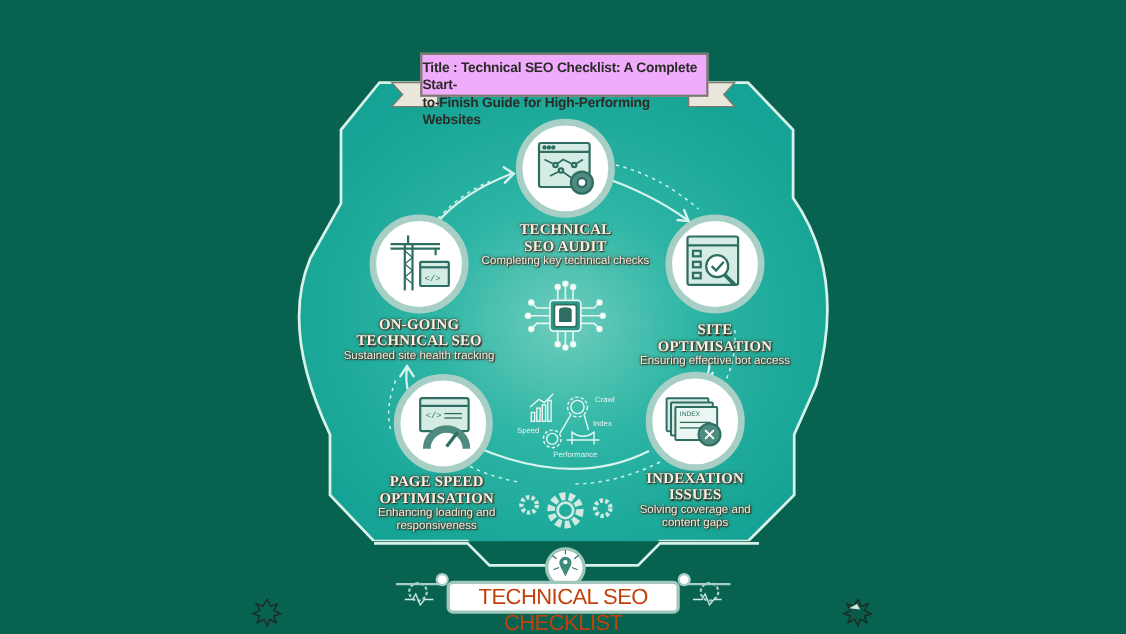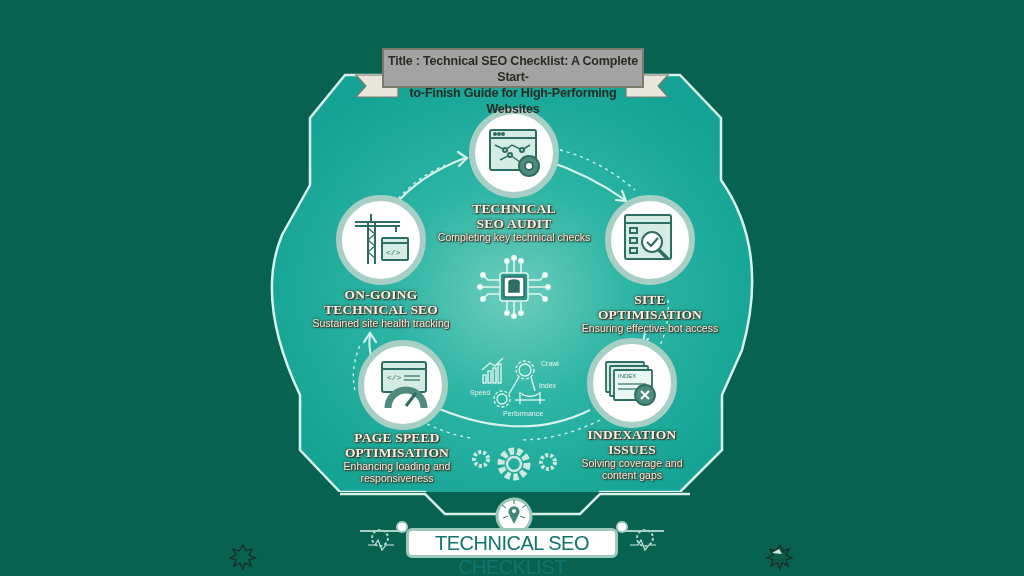--- a/index.html
+++ b/index.html
@@ -5,41 +5,41 @@
     html, body { margin:0; padding:0; }
     body {
       width:1024px; height:576px; overflow:hidden; position:relative;
       background:#07624f;
       font-family:"Liberation Sans", sans-serif;
     }
     .stage { position:absolute; left:0; top:0; width:1024px; height:576px; }
     svg.bg { position:absolute; left:0; top:0; }
     .banner {
       position:absolute; left:382px; top:48px; width:262px; height:40px;
-      background:#a3a3a3; border:2px solid #7c7a6e; box-sizing:border-box;
-      text-align:center; color:#2b2b26; font-weight:bold; font-size:12.5px;
+      background:#f0abfc; border:2px solid #7c7a6e; box-sizing:border-box;
+      color:#2b2b26; font-weight:bold; font-size:12.5px;
       line-height:16px; padding-top:3px; letter-spacing:-0.2px;
       font-family:"Liberation Sans", sans-serif;
     }
     .node-label {
       position:absolute; text-align:center; color:#f5f1e4;
       text-shadow:0 0 3px #4a3a2a, 0 0 2px #4a3a2a, 1px 1px 1px #3c2d1f;
     }
     .node-title { font-weight:bold; font-size:13.5px; line-height:15px; letter-spacing:0.2px;font-family:Liberation Serif, serif; }
     .node-sub { font-size:10.5px; line-height:12px; color:#f1ece0; }
     .core-title {
       position:absolute; left:438px; top:331px; width:160px; text-align:center;
       color:#f5f1e4; font-weight:bold; font-size:10.5px; line-height:12px;
       text-shadow:0 0 3px #4a3a2a, 1px 1px 1px #3c2d1f;
     }
     .mini-label { position:absolute; font-size:7px; color:#e8f3ee; }
     .footer-box {
       position:absolute; left:406px; top:528px; width:212px; height:30px;
       background:#ffffff; border:3px solid #9fc7bb; border-radius:6px; box-sizing:border-box;
-      text-align:center; font-size:20px; line-height:24px; color:#0f766e;
+      text-align:center; font-size:20px; line-height:24px; color:#c2410c;
       letter-spacing:-0.5px; font-family:"Liberation Sans", sans-serif;
     }
   </style>
 </head>
 <body>
 
 <div class="stage">
 
   <svg class="bg" width="1024" height="576" viewBox="0 0 1024 576">
     <defs>

